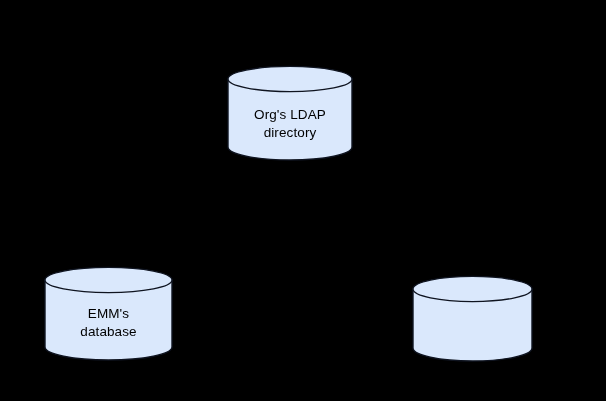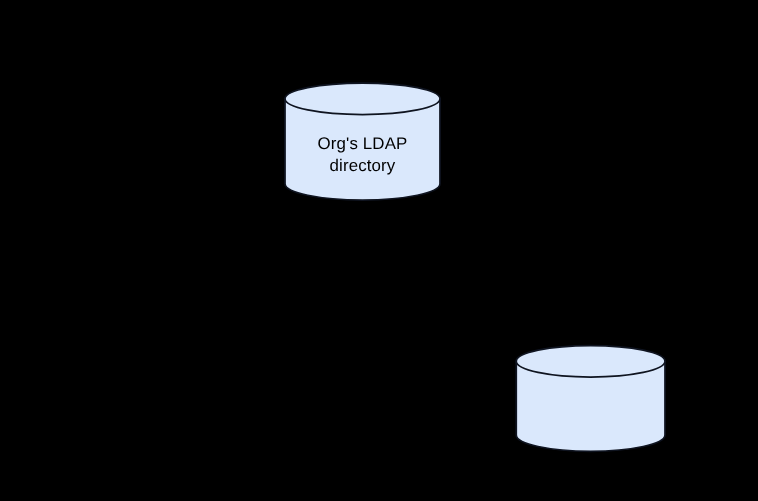--- a/index.html
+++ b/index.html
@@ -82,20 +82,28 @@
 
   <div class="cylinder" id="node-ldap">
     <svg class="cyl-svg" viewBox="0 0 126 94" preserveAspectRatio="none">
       <path d="M1,13 L1,81 A62,13 0 0,0 125,81 L125,13 Z" fill="#dae8fc" stroke="#0f1420" stroke-width="1.4"></path>
       <ellipse cx="63" cy="13" rx="62" ry="12.6" fill="#dae8fc" stroke="#0f1420" stroke-width="1.4"></ellipse>
     </svg>
     <div class="cyl-label">Org's LDAP
 directory</div>
   </div>
 
+  <div class="cylinder" id="node-emm">
+    <svg class="cyl-svg" viewBox="0 0 129 93" preserveAspectRatio="none">
+      <path d="M1,13 L1,80 A63.5,13 0 0,0 128,80 L128,13 Z" fill="#dae8fc" stroke="#0f1420" stroke-width="1.4"></path>
+      <ellipse cx="64.5" cy="13" rx="63.5" ry="12.6" fill="#dae8fc" stroke="#0f1420" stroke-width="1.4"></ellipse>
+    </svg>
+    <div class="cyl-label">EMM's
+database</div>
+  </div>
 
   <div class="cylinder" id="node-google">
     <svg class="cyl-svg" viewBox="0 0 121 85" preserveAspectRatio="none">
       <path d="M1,13 L1,72 A59.5,13 0 0,0 120,72 L120,13 Z" fill="#dae8fc" stroke="#0f1420" stroke-width="1.4"></path>
       <ellipse cx="60.5" cy="13" rx="59.5" ry="12.6" fill="#dae8fc" stroke="#0f1420" stroke-width="1.4"></ellipse>
     </svg>
   </div>
 
 </div>
 

